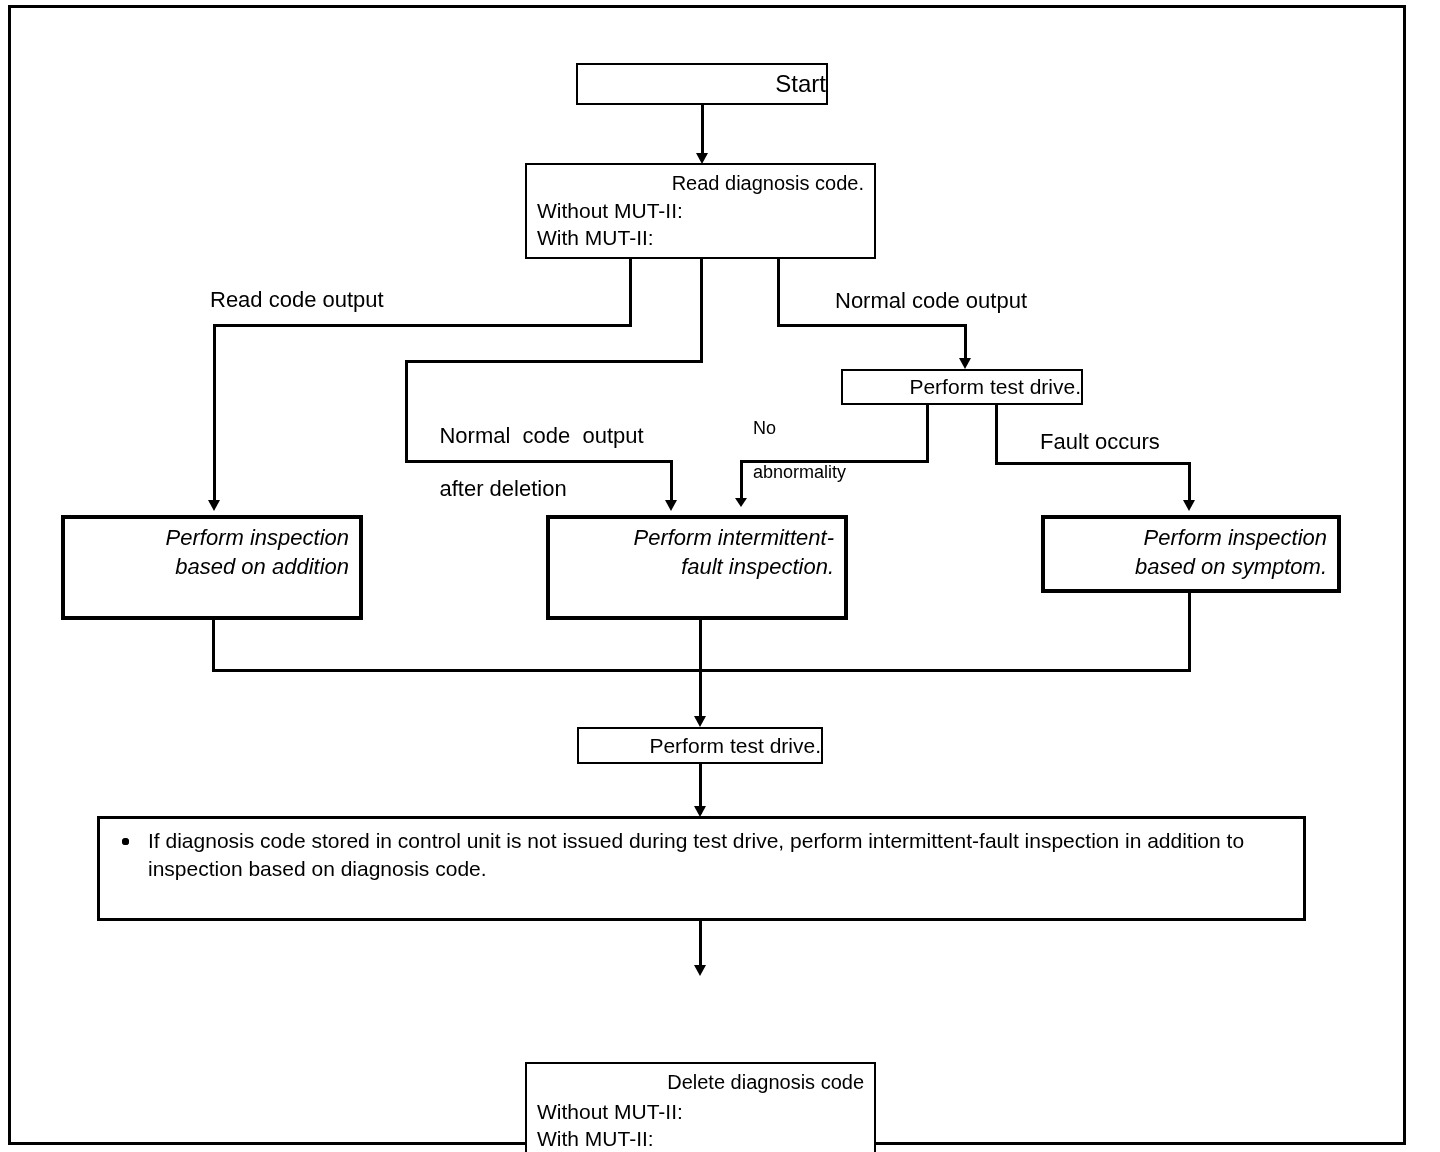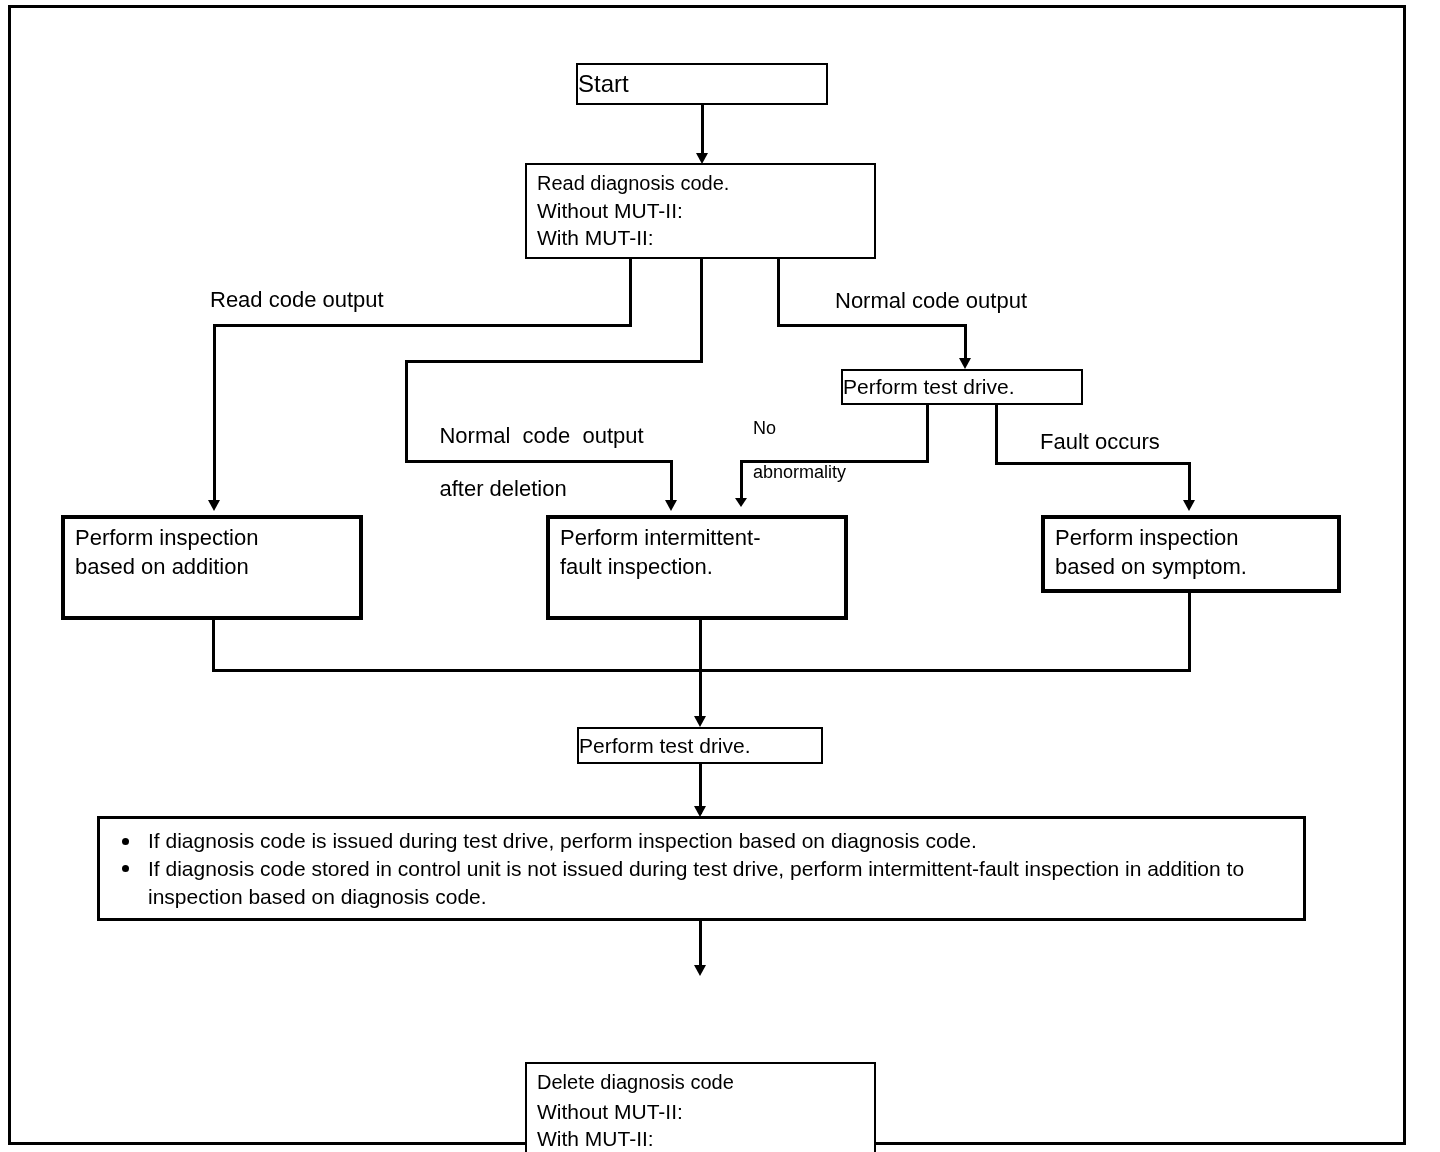--- a/index.html
+++ b/index.html
@@ -25,26 +25,26 @@
   
   .node{
     position:absolute;
     box-sizing:border-box;
     background:#fff;
     border:2px solid #000;
     display:flex;
     flex-direction:column;
     justify-content:flex-start;
   }
-  .node.thick{ border-width:4px; }
+  .node.thick{ border-width:4px;font-style:italic; }
   .node .ln{
     white-space:pre;
     line-height:1.30;
   }
-  .node .ctr{ text-align:left; }
+  .node .ctr{ text-align:right; }
   .node .lft{ text-align:left; }
   .pad{ padding:5px 10px 19px 10px; }
 
   
   .label{
     position:absolute;
     white-space:pre;
     line-height:1.22;
     color:#000;
   }
@@ -173,21 +173,20 @@
     <div class="ln ctr" style="font-size:21px;">Perform test drive.</div>
   </div>
 
   <div class="v" style="left:699px; top:764px; height:50px;"></div>
   <div class="arrow" style="left:694px; top:806px;"></div>
 
   <div id="bulletbox" style="left:97px; top:816px; width:1209px; height:105px;">
     <ul>
       <li style="font-size:21px;">
         <span class="bdot"></span>
-        <span>If diagnosis code is issued during test drive, perform inspection based on diagnosis code.</span>
       </li>
       <li style="font-size:21px;">
         <span class="bdot"></span>
         <span>If diagnosis code stored in control unit is not issued during test drive, perform intermittent-fault inspection in addition to inspection based on diagnosis code.</span>
       </li>
     </ul>
   </div>
 
   <div class="v" style="left:699px; top:921px; height:51px;"></div>
   <div class="arrow" style="left:694px; top:965px;"></div>

